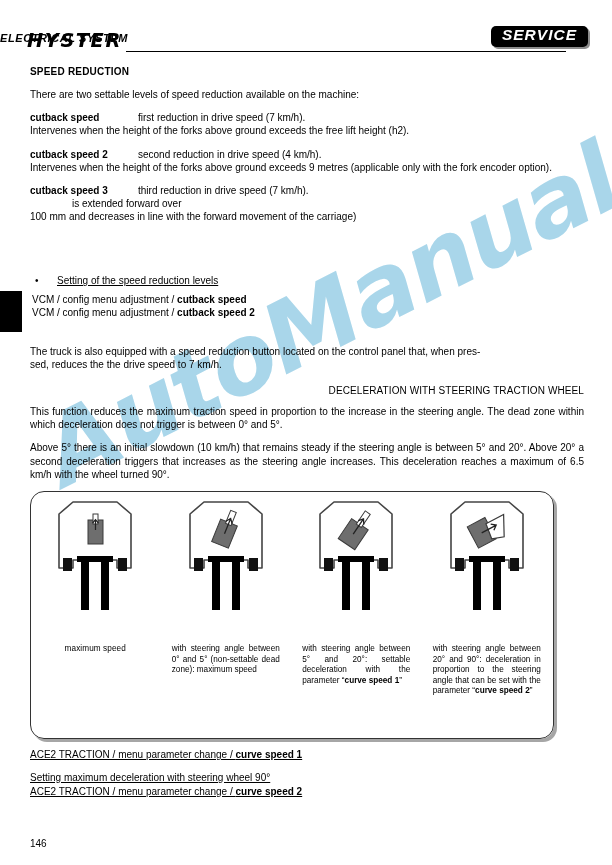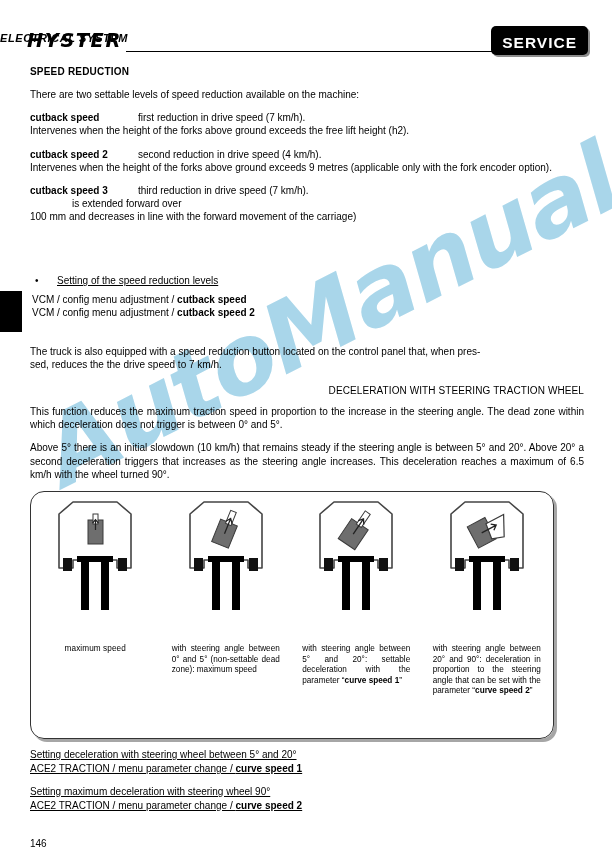--- a/index.html
+++ b/index.html
@@ -87,22 +87,23 @@
     letter-spacing: 0.6px;
   }
   #service-badge {
     position: absolute;
     right: 24px;
     top: 21px;
     background: #000;
     color: #fff;
     font-size: 15.5px;
     font-weight: bold;
+    font-style: italic;
     letter-spacing: 1px;
-    padding: 8px 11px 3px 11px;
+    padding: 0 11px 3px 11px;
     border-radius: 5px;
     box-shadow: 2px 2px 0 rgba(0,0,0,0.45);
     line-height: 1.15;
   }
 
   
   #content {
     position: absolute;
     left: 30px;
     top: 66px;
@@ -398,21 +399,20 @@
             <path d="M50 32 L50 12 L70 22 L66 34 Z" fill="#ffffff" stroke="#3a3a3a" stroke-width="1.2"></path>
             <path d="M56 24 L56 40 M52.6 28 L56 23.6 L59.4 28" stroke="#222" stroke-width="1.3" fill="none"></path>
           </g>
         </svg>
       </div>
       <div class="fig-cap"><span>with steering angle between 20° and 90°: deceleration in proportion to the steering angle that can be set with the parameter “</span><span class="b">curve speed 2</span><span>”</span></div>
     </div>
   </div>
 
   <div id="bottom">
-    <div class="set-title">Setting deceleration with steering wheel between 5° and 20°</div>
     <div class="set-path"><span>ACE2 TRACTION / menu parameter change / </span><span class="b">curve speed 1</span></div>
     <div class="set-title">Setting maximum deceleration with steering wheel 90°</div>
     <div class="set-path"><span>ACE2 TRACTION / menu parameter change / </span><span class="b">curve speed 2</span></div>
   </div>
 
   <div id="page-number">146</div>
 
 </div>
 
 </body></html>

